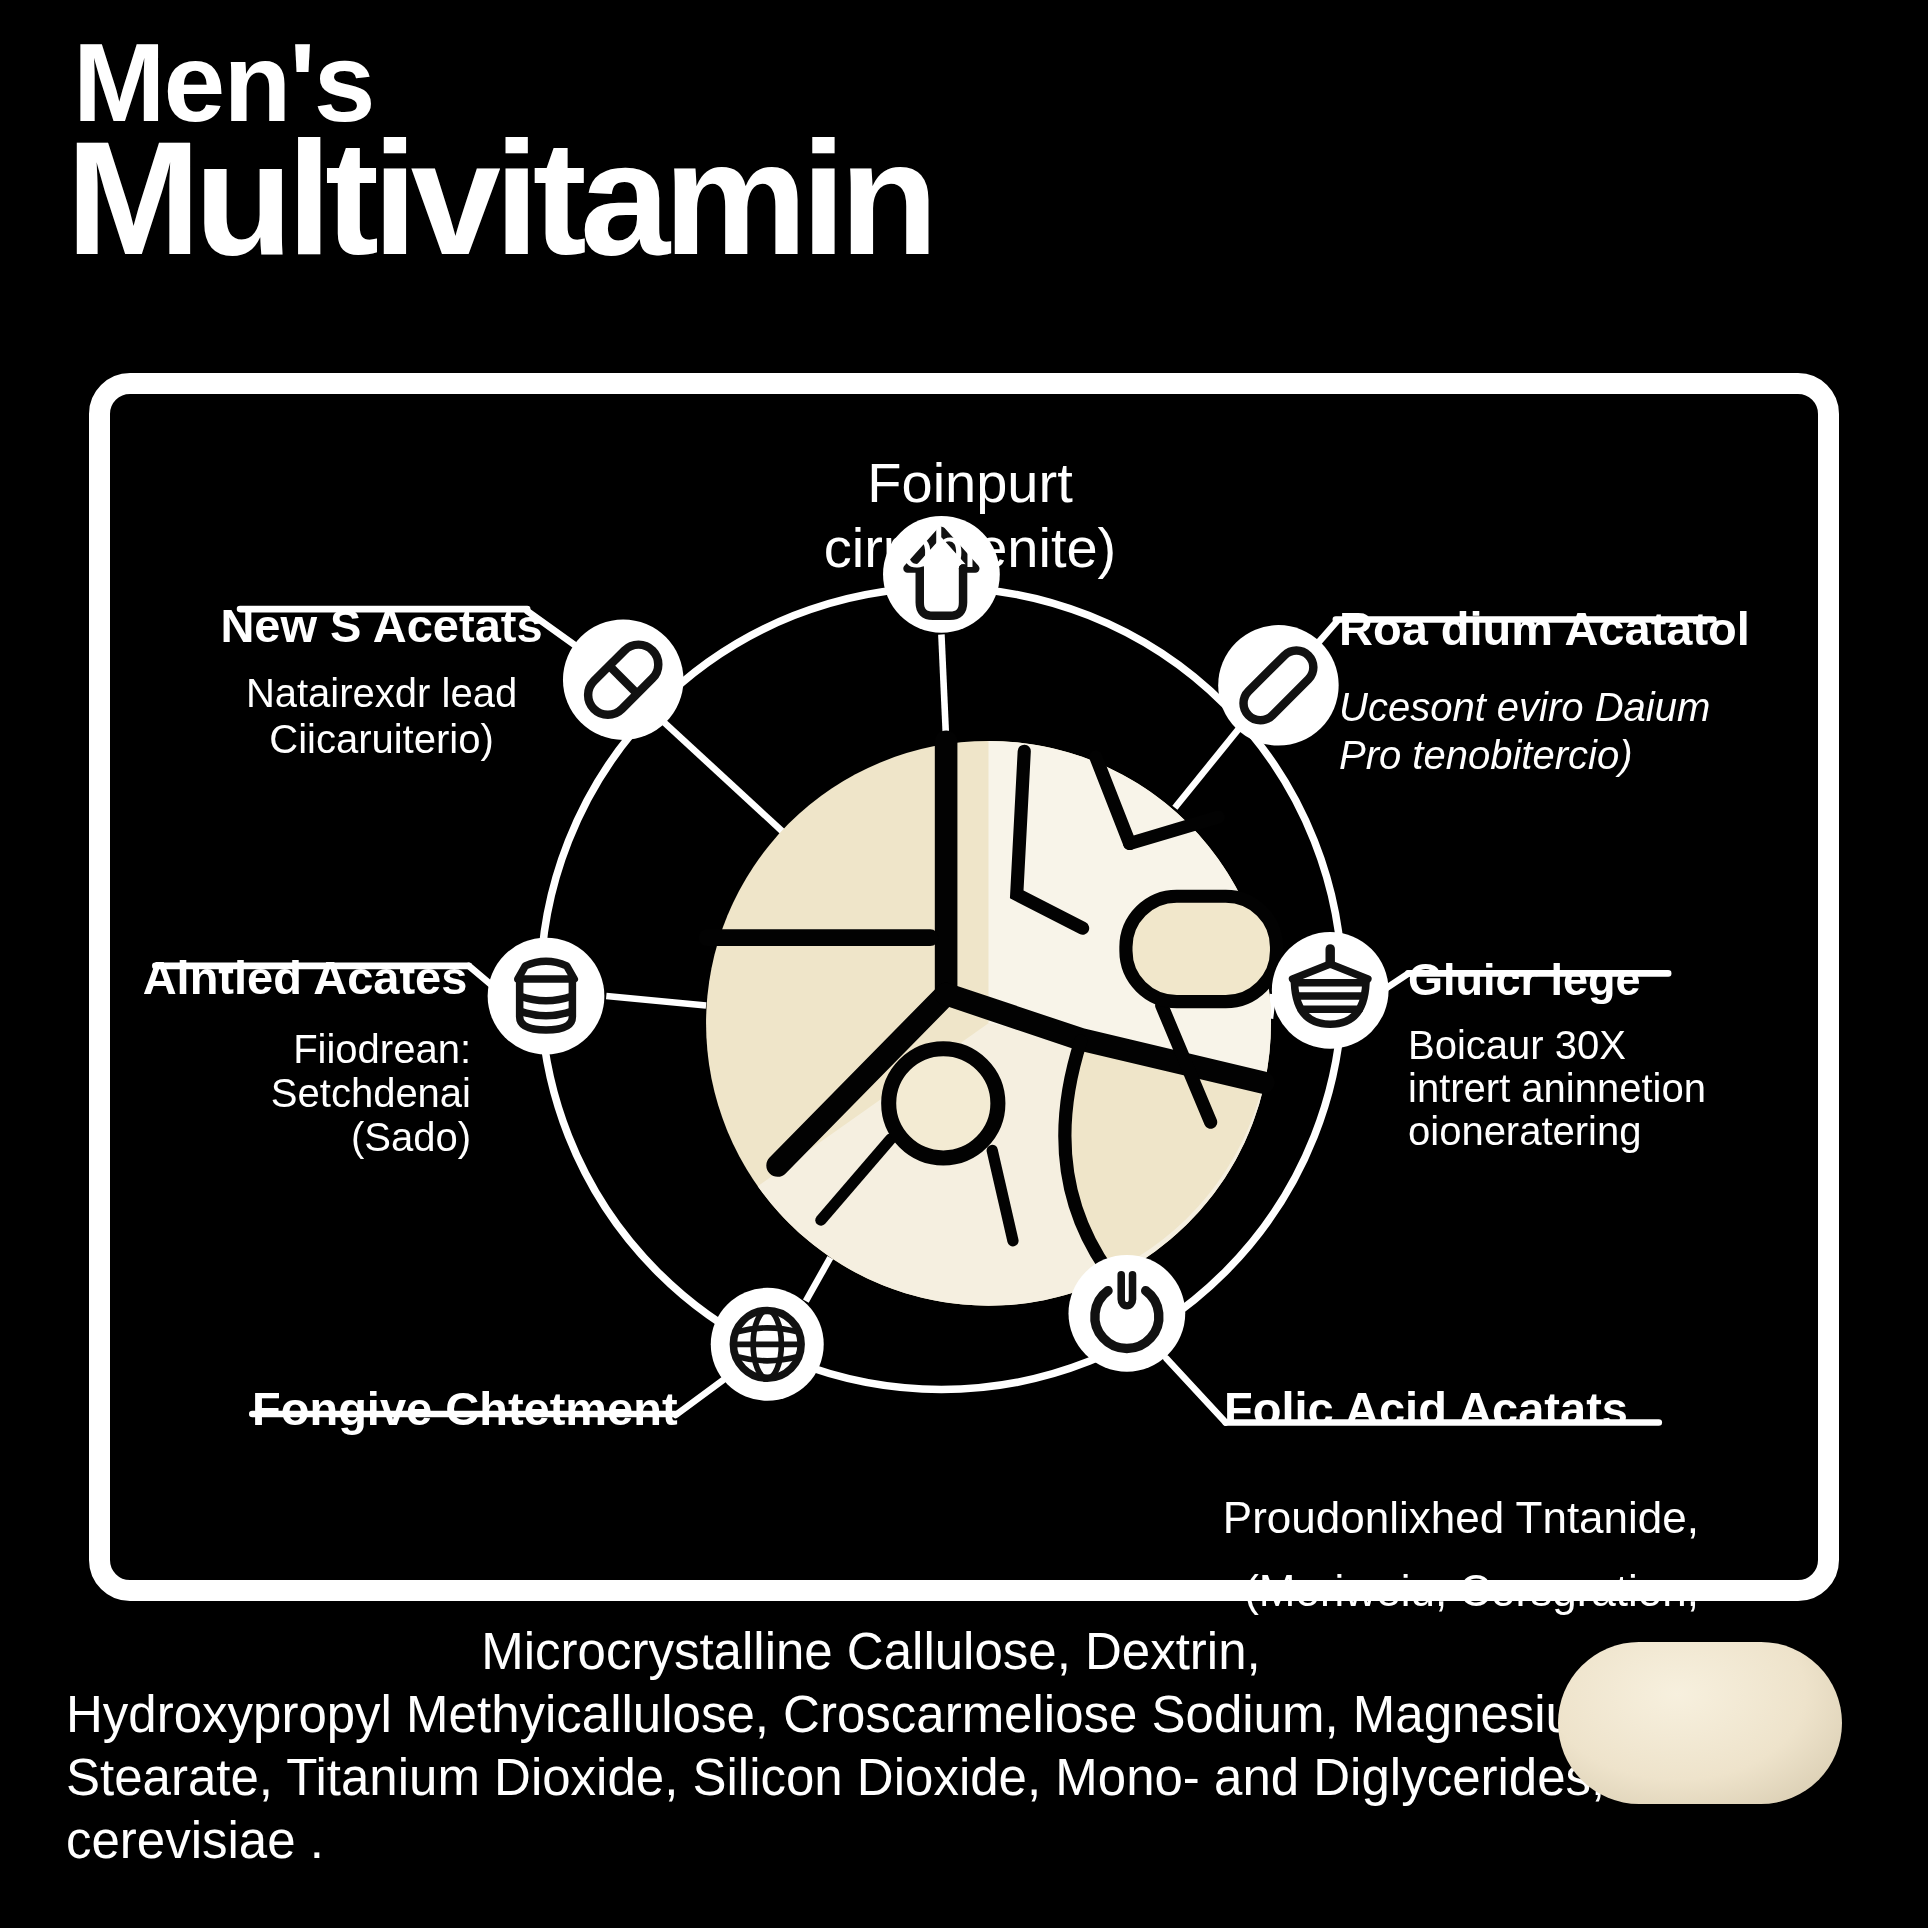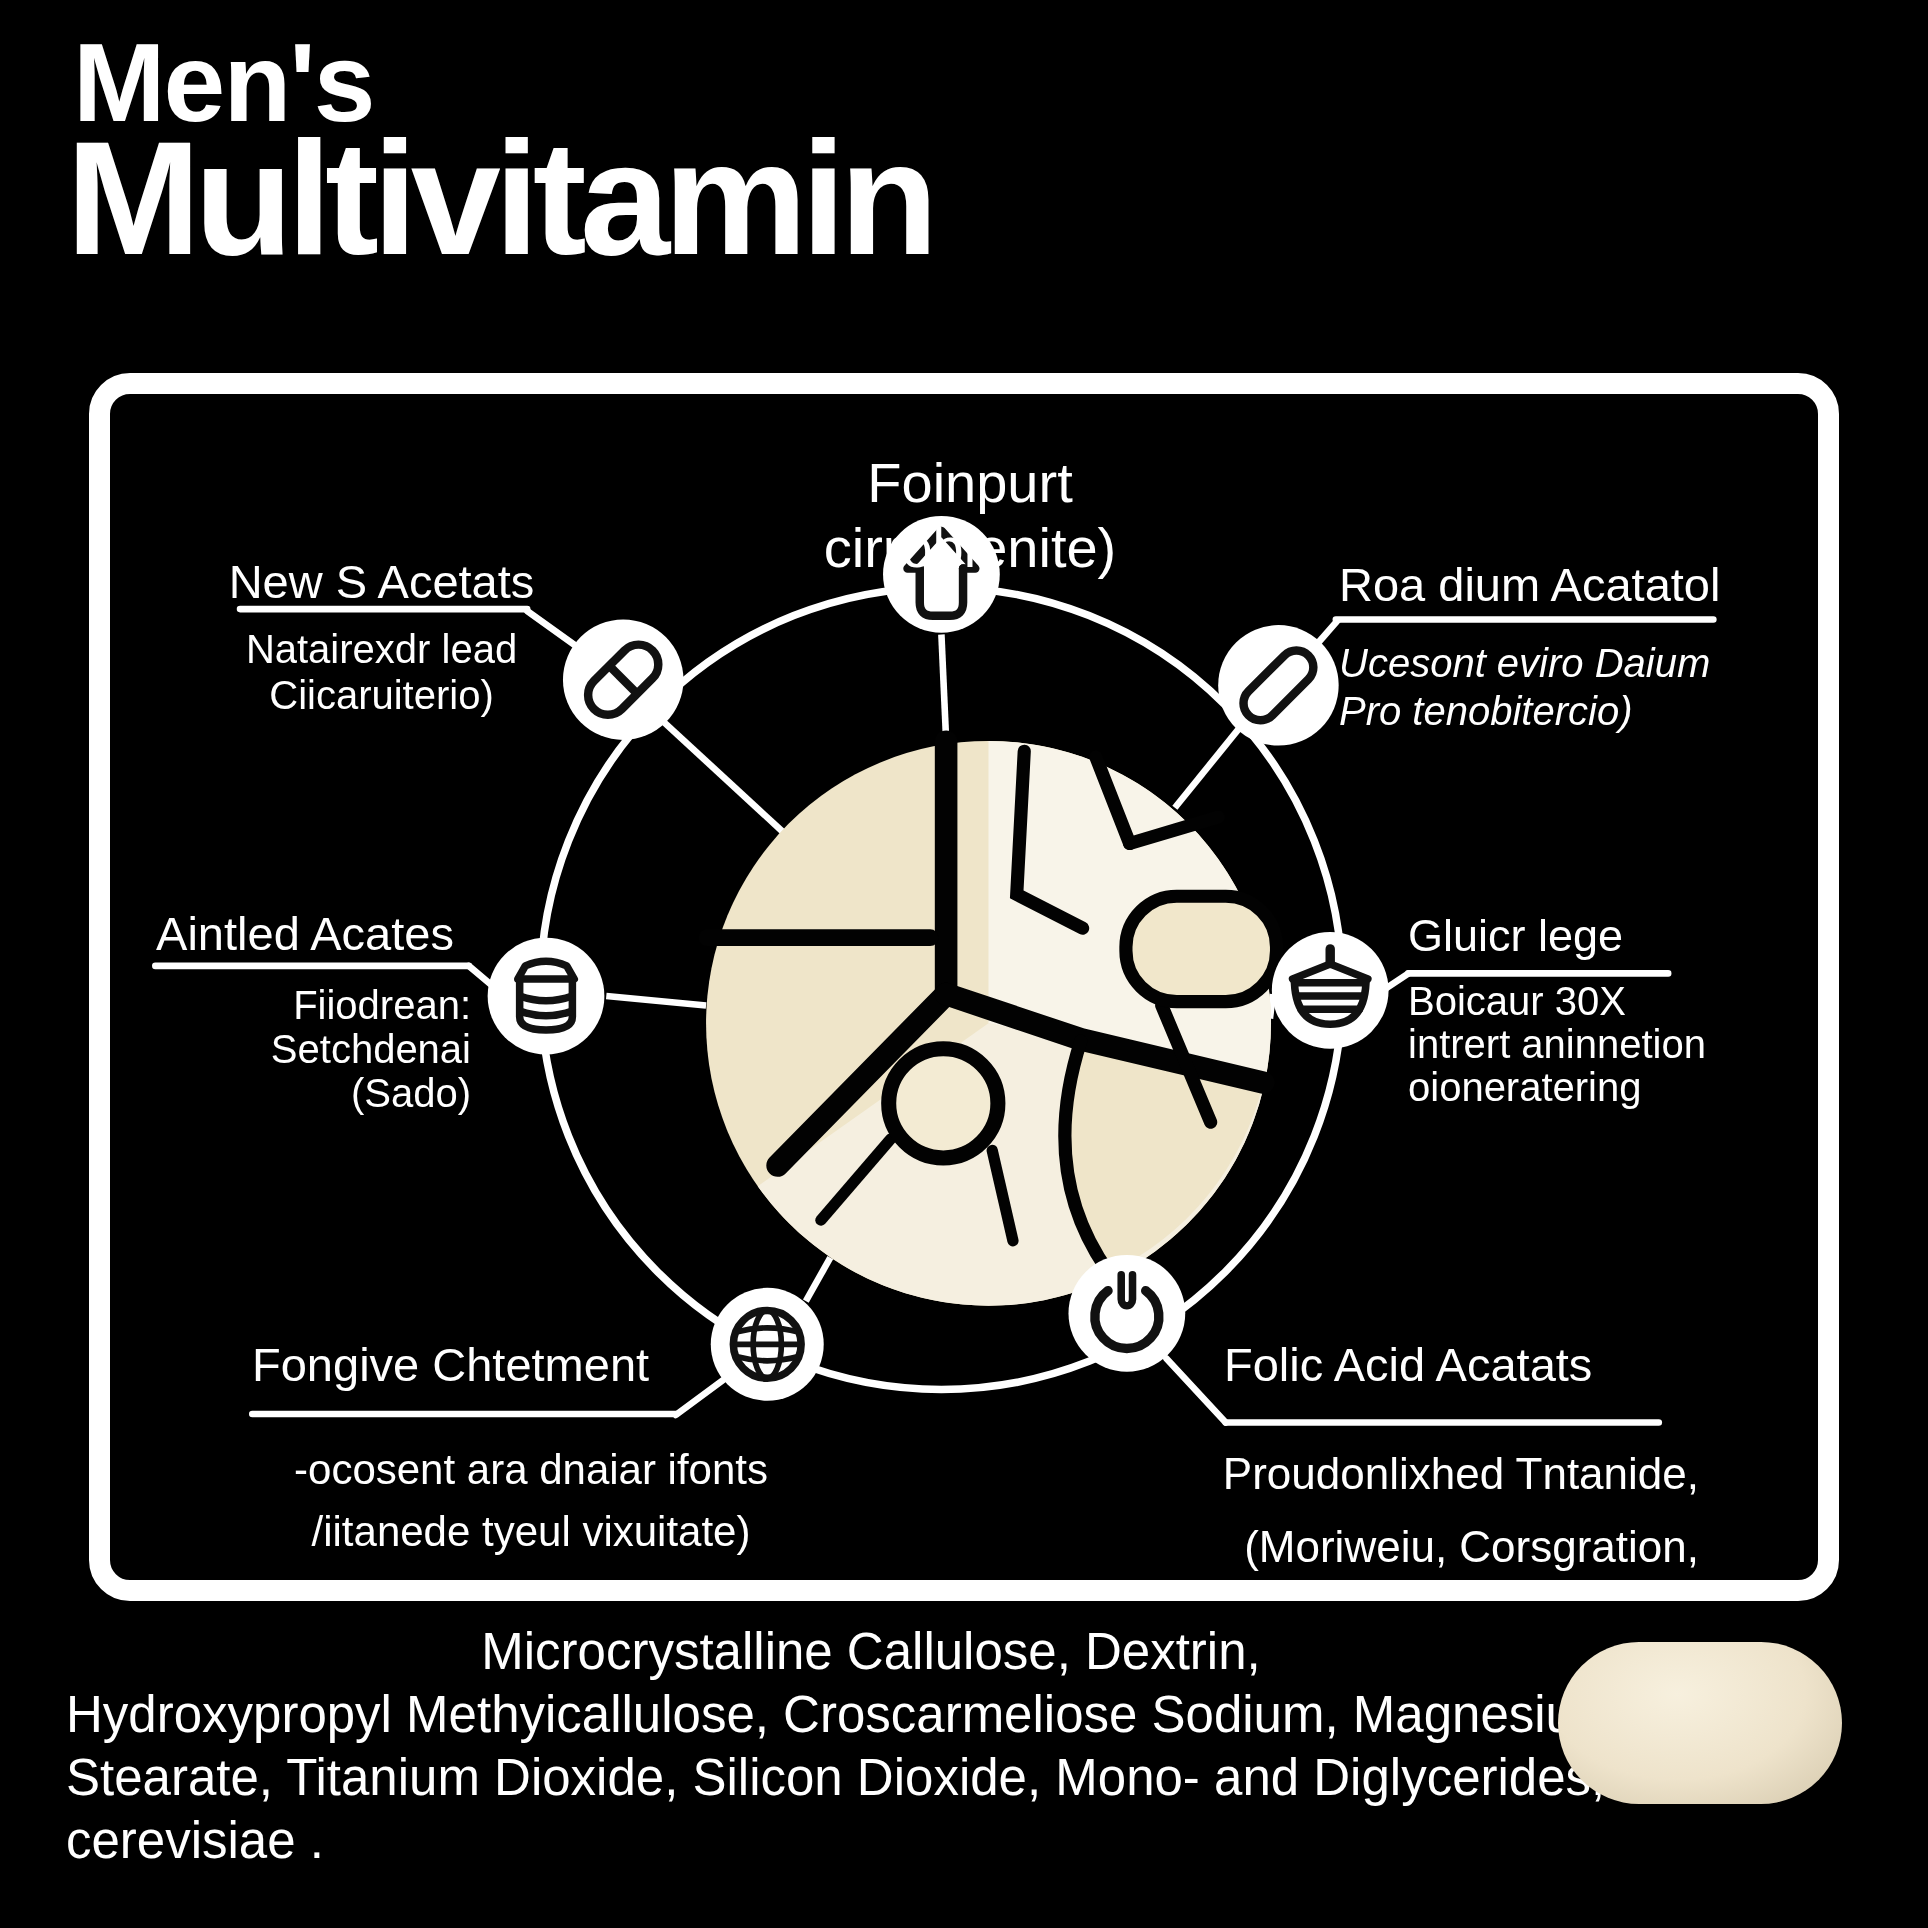--- a/index.html
+++ b/index.html
@@ -5,21 +5,21 @@
   html,body{margin:0;padding:0;background:#000;}
   body{width:1928px;height:1928px;position:relative;overflow:hidden;
        font-family:"Liberation Sans",sans-serif;color:#fff;}
   .abs{position:absolute;}
   .title1{left:73px;top:28px;font-size:111px;font-weight:700;letter-spacing:-1.9px;line-height:1;}
   .title2{left:66px;top:117px;font-size:162px;font-weight:700;letter-spacing:-6.6px;line-height:1;}
   .panel{left:89px;top:373px;width:1708px;height:1186px;border:21px solid #fff;border-radius:41px;background:#000;}
   svg.diagram{left:0;top:0;width:1928px;height:1928px;}
   .lbl-top{left:725px;top:450px;width:490px;text-align:center;font-size:56px;}
   .lbl{line-height:1.12;}
-  .lbl .h{font-size:47px;font-weight:400;}
+  .lbl .h{font-size:47px;font-weight:700;margin-top:44px;}
   .lbl .b{font-size:40px;line-height:46px;}
   .tl{left:184px;top:556px;width:395px;text-align:center;}
   .tl .b{margin-top:17px;}
   .tr{left:1339px;top:559px;width:424px;text-align:left;}
   .tr .b{margin-top:27px;line-height:48px;font-style:italic;}
   .ml{left:111px;top:908px;width:360px;}
   .ml .h{text-align:center;padding-left:28px;}
   .ml .b{text-align:right;margin-top:22.6px;line-height:44px;}
   .mr{left:1408px;top:911px;width:452px;text-align:left;}
   .mr .h{font-size:45px;}
@@ -184,24 +184,20 @@
   <div class="h">Gluicr lege</div>
   <div class="b">
     <div>Boicaur 30X</div>
     <div>intrert aninnetion</div>
     <div>oioneratering</div>
   </div>
 </div>
 
 <div class="abs lbl bl">
   <div class="h">Fongive Chtetment</div>
-  <div class="b">
-    <div>-ocosent ara dnaiar ifonts</div>
-    <div>/iitanede tyeul vixuitate)</div>
-  </div>
 </div>
 
 <div class="abs lbl br">
   <div class="h">Folic Acid Acatats</div>
   <div class="b">
     <div>Proudonlixhed Tntanide,</div>
     <div>(Moriweiu, Corsgration,</div>
   </div>
 </div>
 

